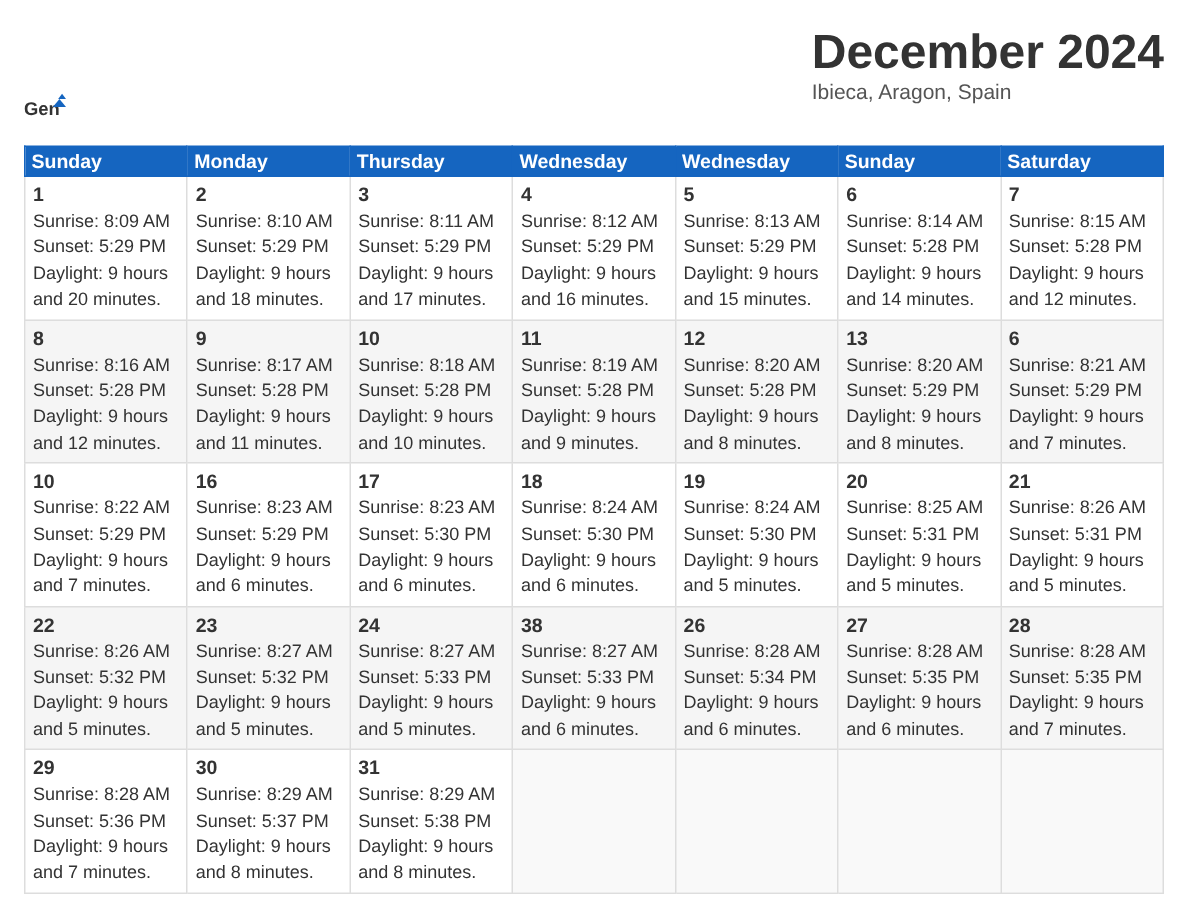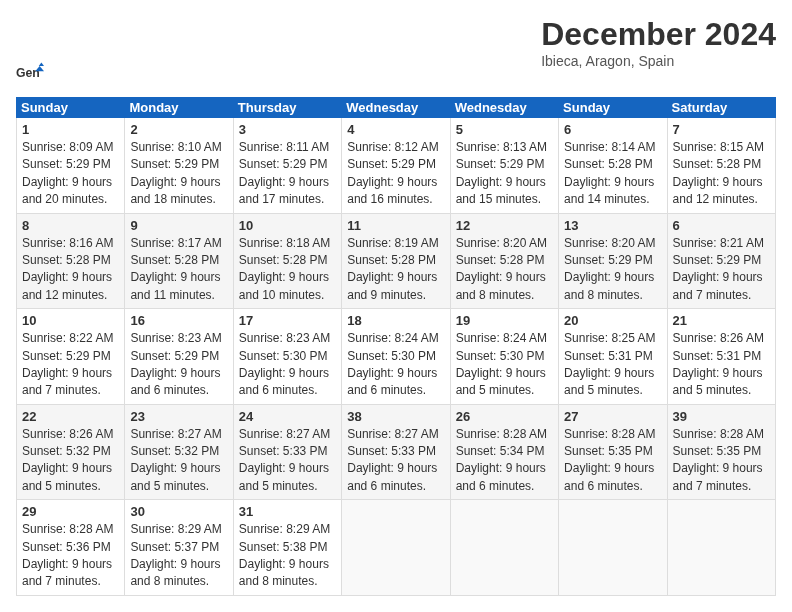--- a/index.html
+++ b/index.html
@@ -335,21 +335,21 @@
         </td>
         <td>
           <span class="day-num">27</span>
           <div class="cell-content">
             Sunrise: 8:28 AM<br>
             Sunset: 5:35 PM<br>
             Daylight: 9 hours and 6 minutes.
           </div>
         </td>
         <td>
-          <span class="day-num">39</span>
+          <span class="day-num">28</span>
           <div class="cell-content">
             Sunrise: 8:28 AM<br>
             Sunset: 5:35 PM<br>
             Daylight: 9 hours and 7 minutes.
           </div>
         </td>
       </tr>
       <tr>
         <td>
           <span class="day-num">29</span>

